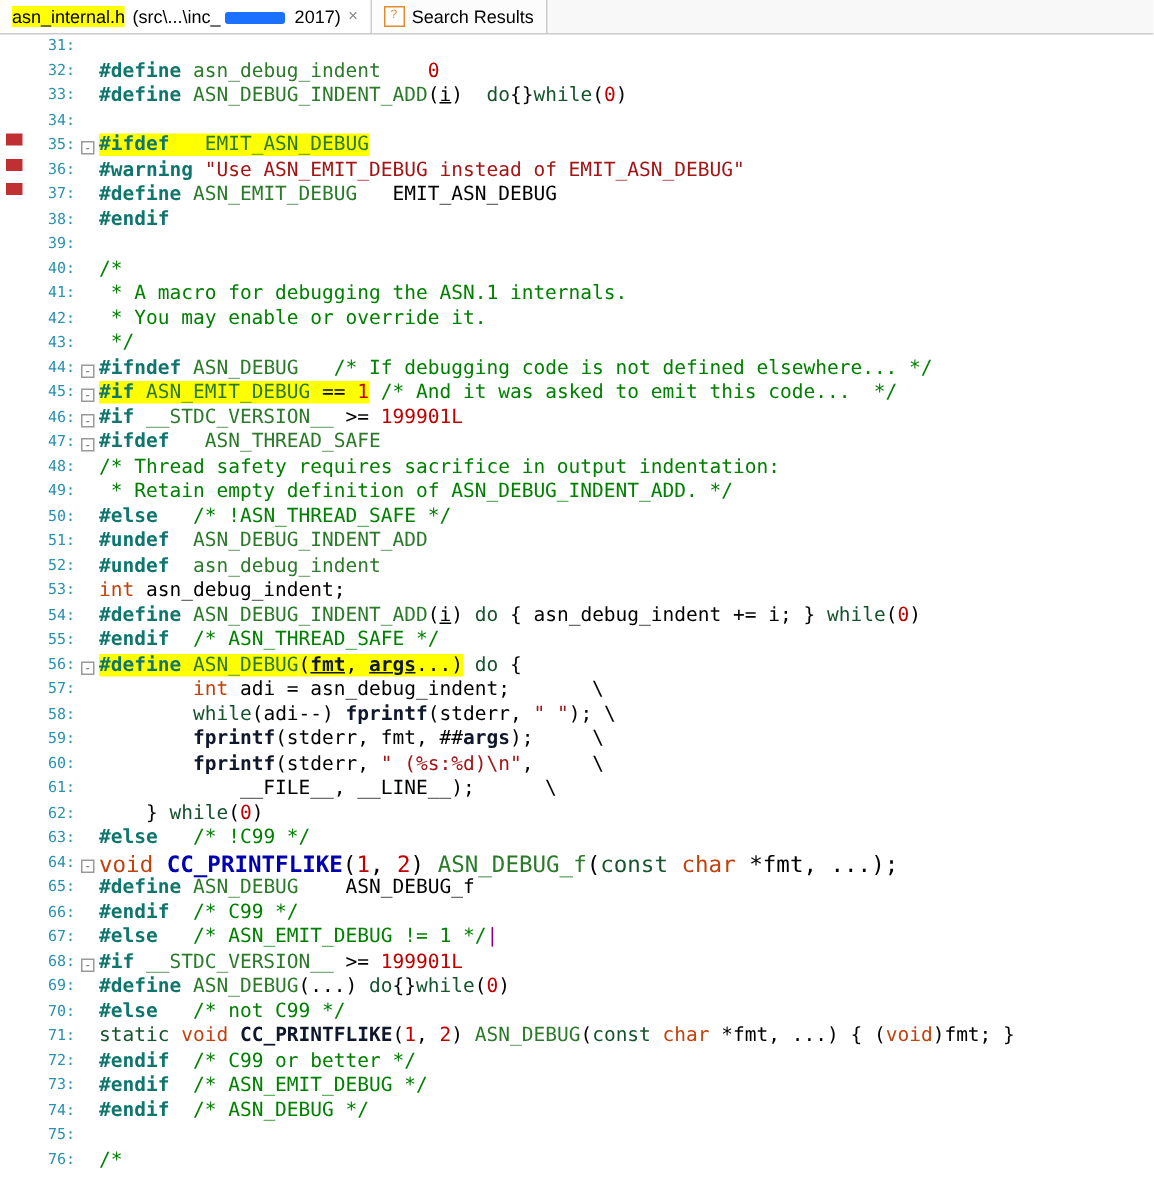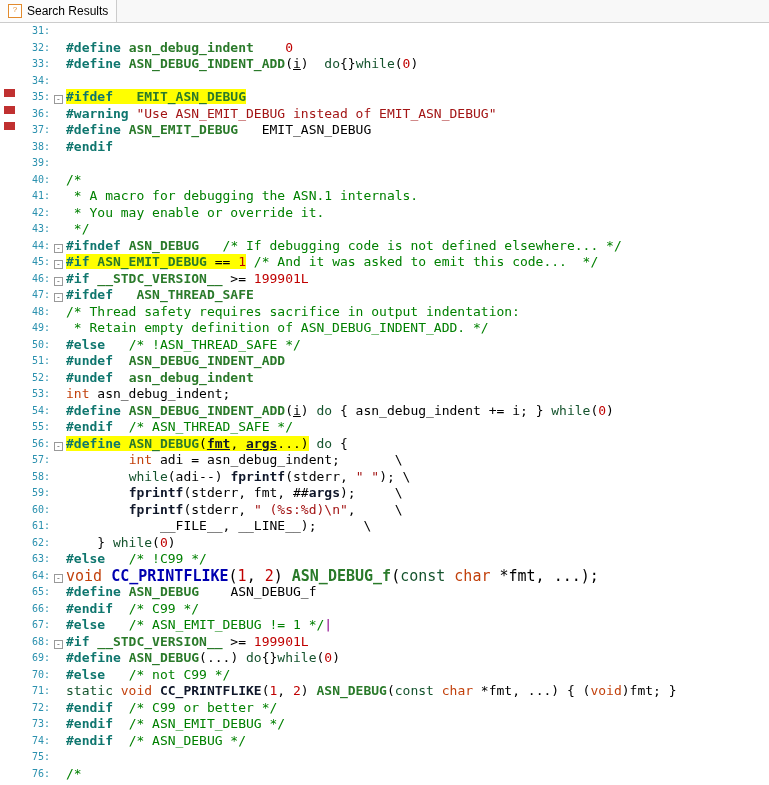--- a/index.html
+++ b/index.html
@@ -13,36 +13,41 @@
 .body{display:flex}
 .gut0{width:18px}
 .rm{width:11px;height:8px;background:#c03030;margin:0 auto}
 .gut1{width:32px;text-align:right;font-family:Consolas,monospace;font-size:10px;color:#2b91af;padding-right:4px;line-height:16.5px}
 .gut2{width:12px;font-family:Consolas,monospace;font-size:10px;color:#888;line-height:16.5px}
 .gut2 .sq{display:inline-block;width:7px;height:7px;border:1px solid #999;font-size:8px;line-height:7px;text-align:center;color:#666;position:relative;top:2px}
 .code{font-family:Consolas,monospace;font-size:13px;line-height:16.5px;white-space:pre}
 .hl{background:#ffff00}
 .kw{color:#14532d}
 .pp{color:#0f766e;font-weight:bold}
-.mac{color:#2a7a2a;font-weight:bold}
+.mac{color:#2a7a2a;font-weight:normal}
 .cm{color:#008000}
 .num{color:#c00000}
 .str{color:#a31515}
 .ty{color:#c2410c}
 .fn2{color:#0f172a;font-weight:bold}
 .fnb{color:#0000b0;font-weight:bold}
 .cur{color:#8b008b}
 .u{text-decoration:underline}
 .r64{font-size:15px}
 .line{display:block;height:16.5px}
 </style>
 </head>
 <body>
 
 <div class="tabs">
+  <div class="tab active">
+    <span class="fn hl">asn_internal.h</span>
+    <span>(<span>src\...\inc_</span><span class="redact"></span><span> 2017</span>)</span>
+    <span class="close">×</span>
+  </div>
   <div class="tab">
     <span class="sicon">?</span>
     <span>Search Results</span>
   </div>
 </div>
 
 <div class="body">
   <div class="gut0" id="gut0">
       <div class="line"></div>
       <div class="line"></div>

